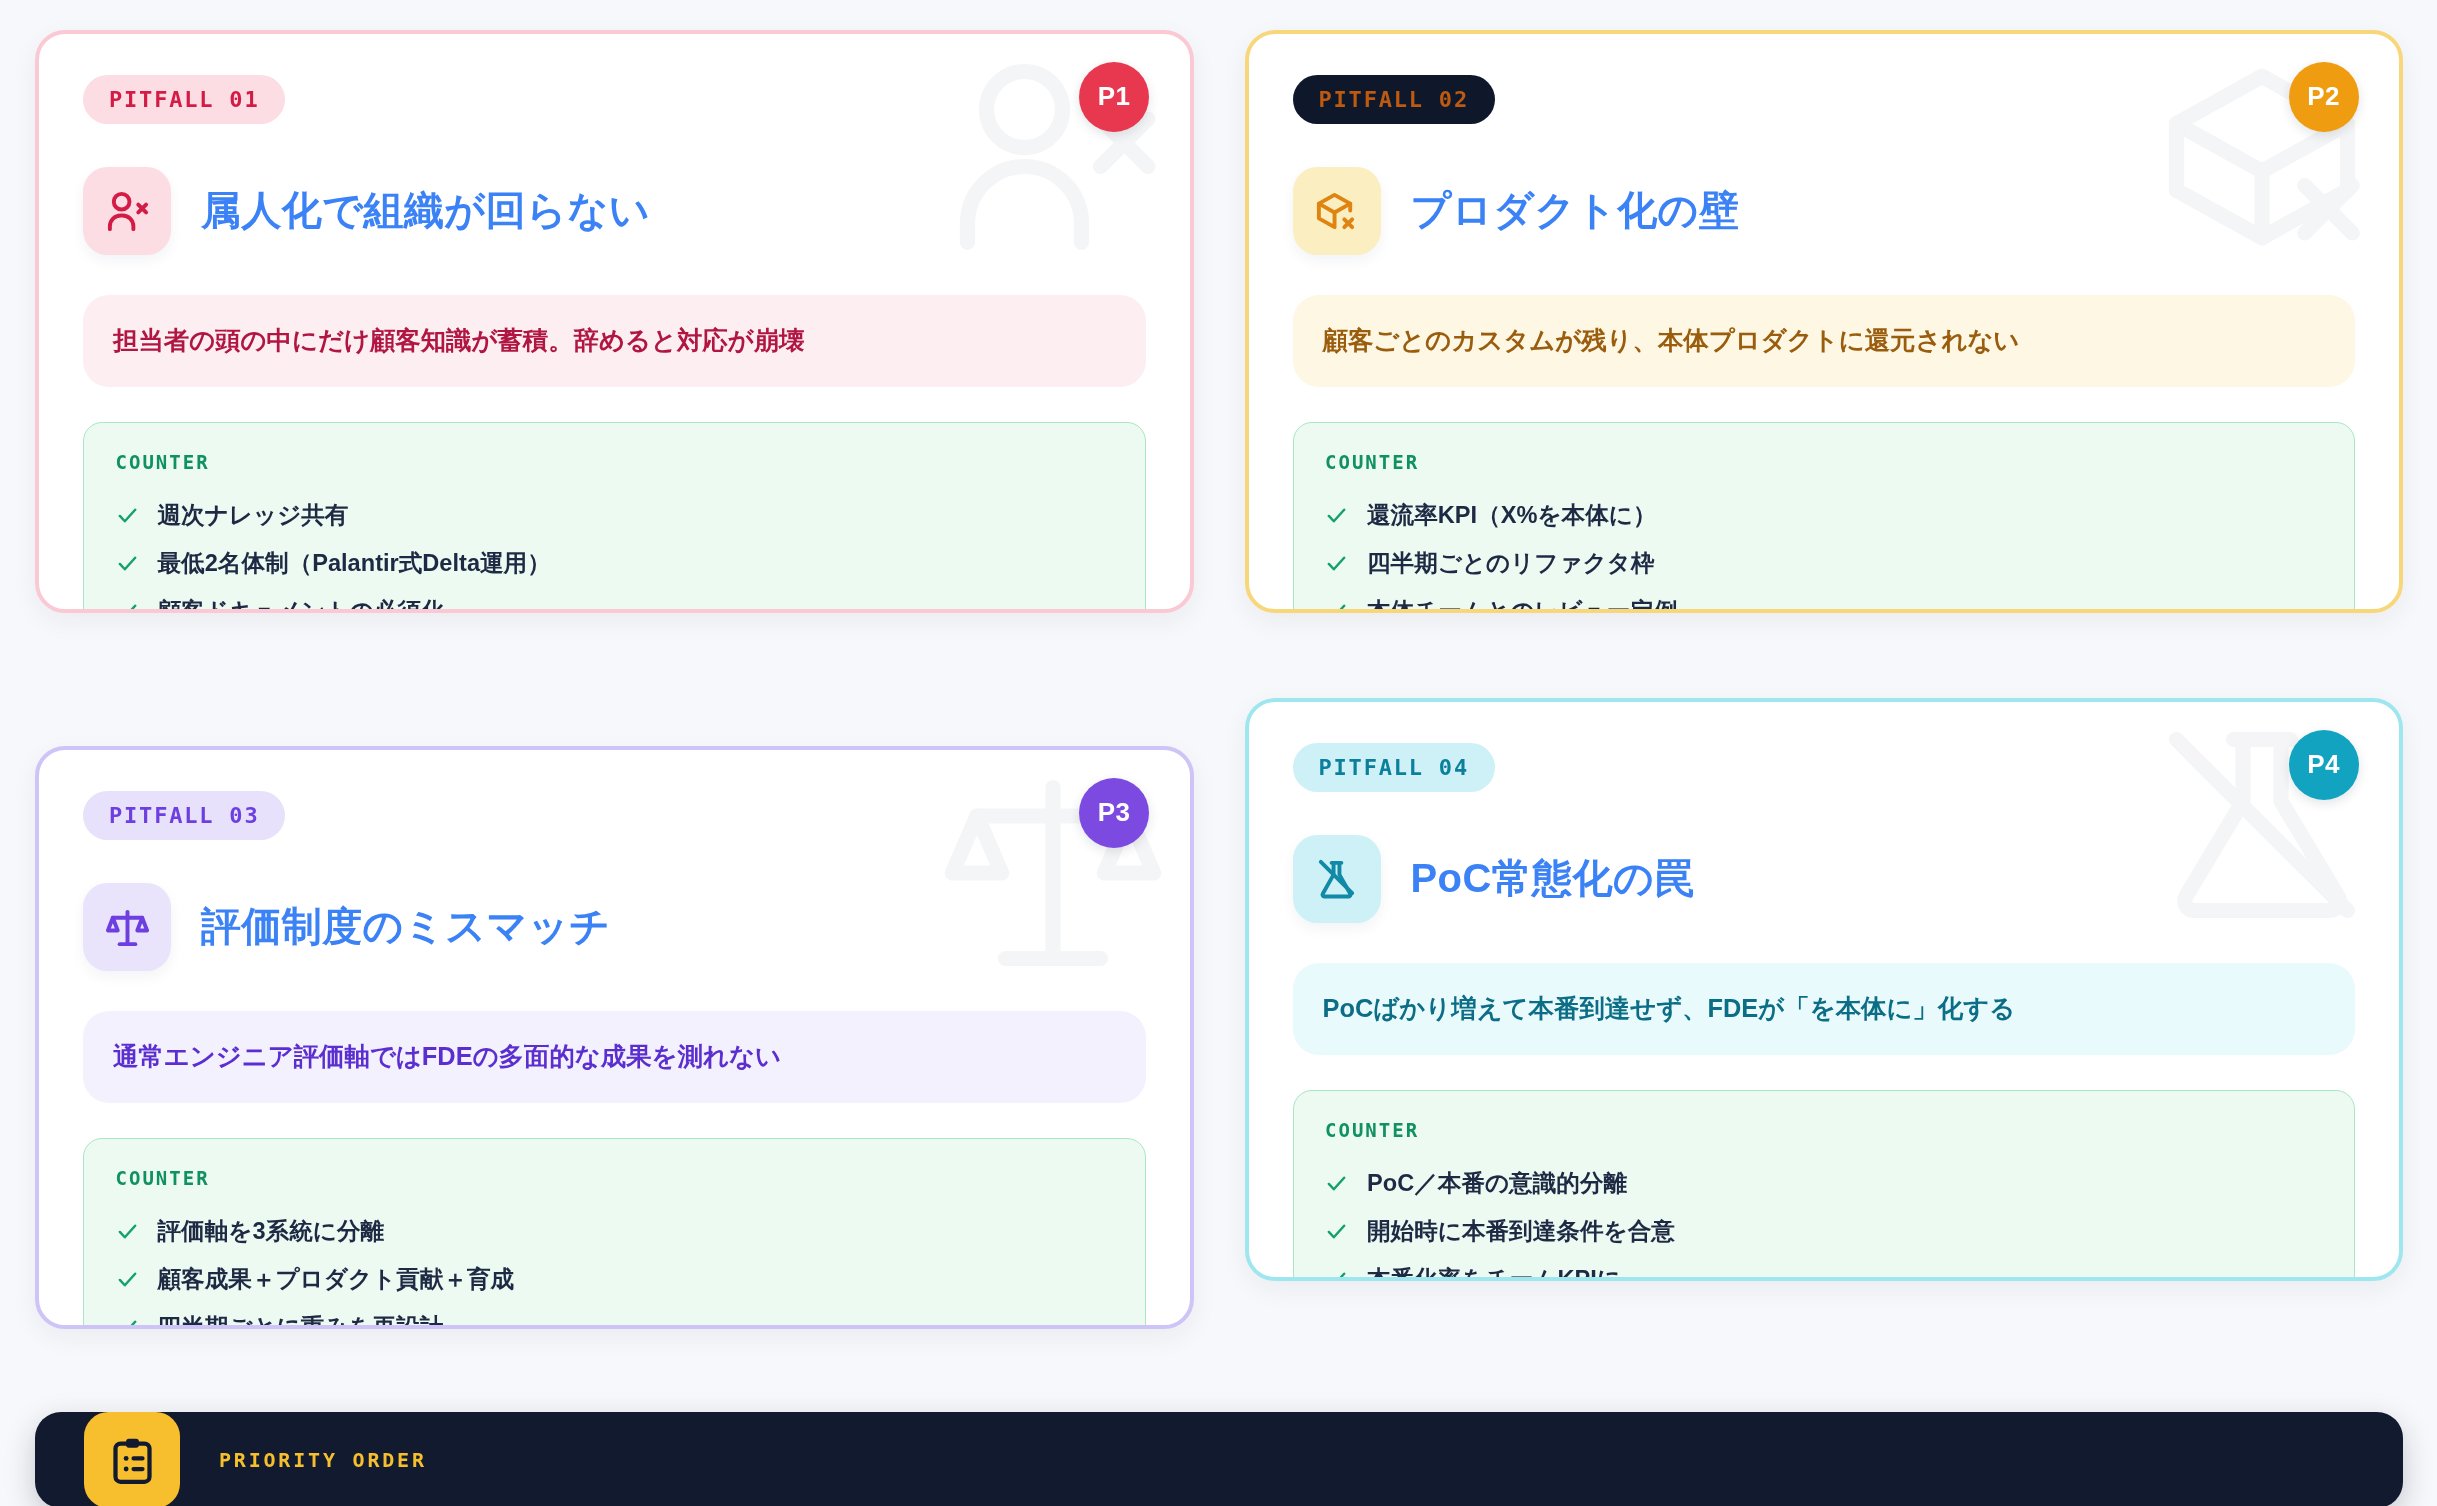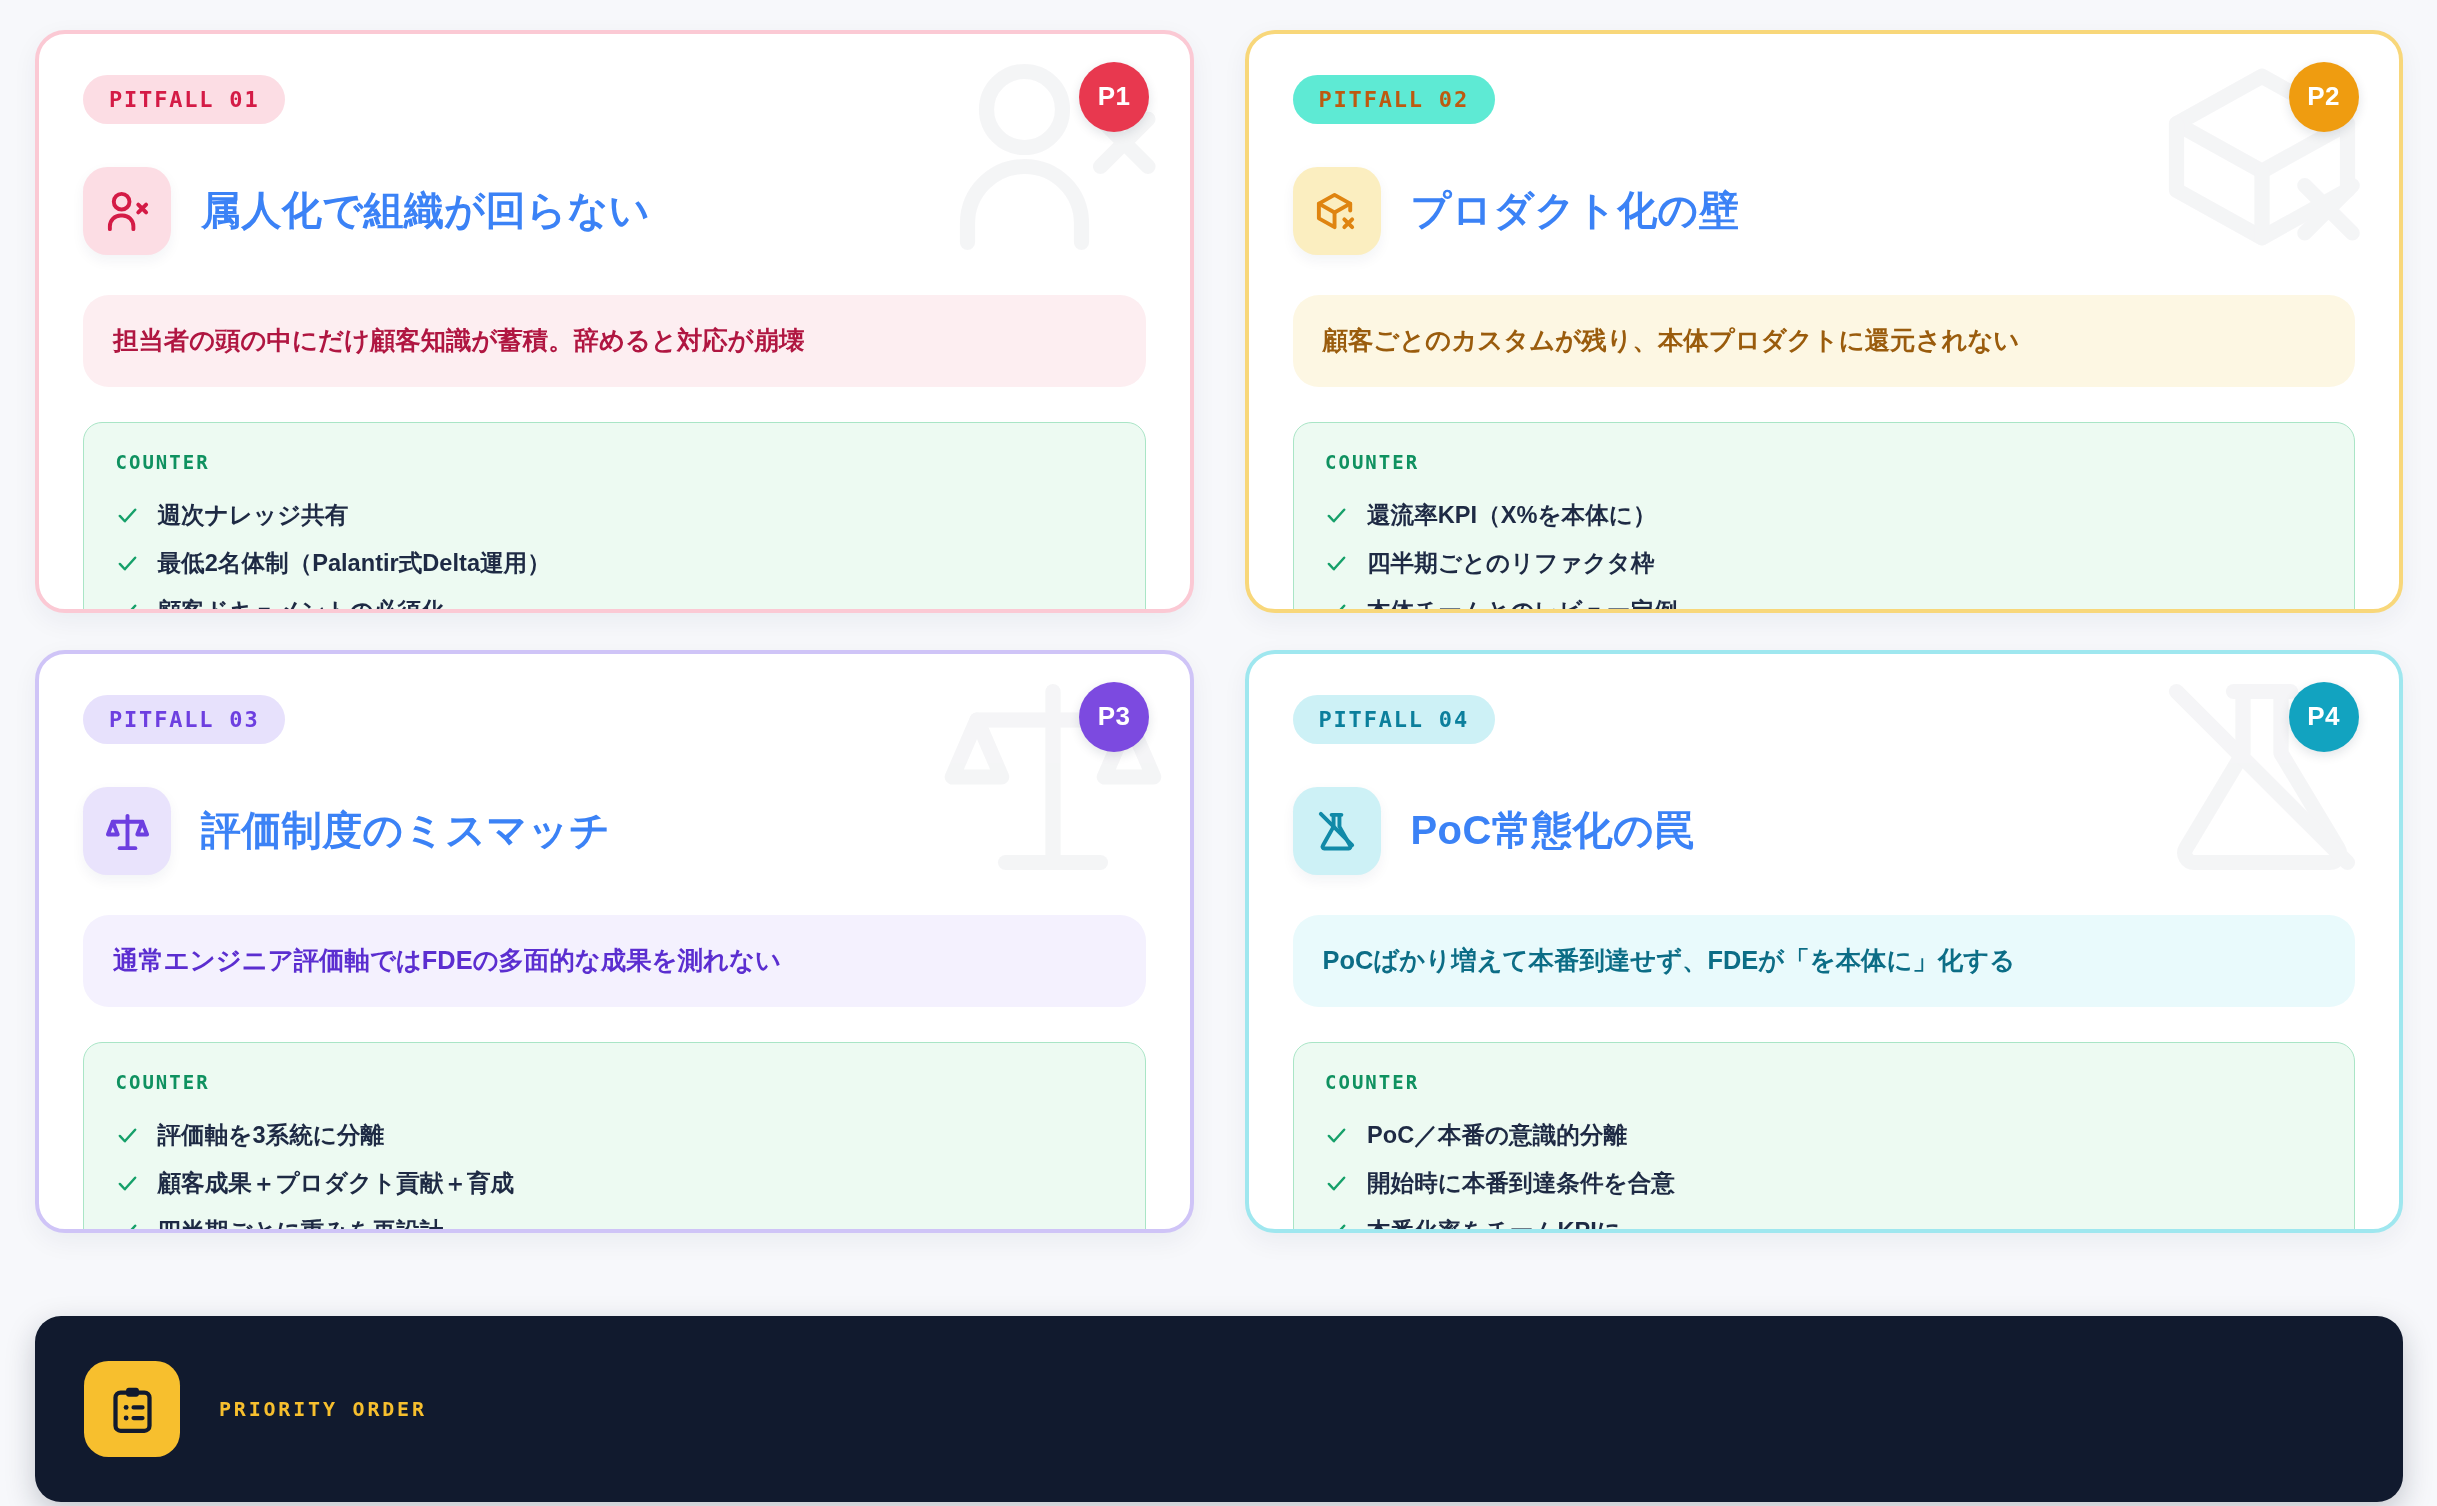--- a/index.html
+++ b/index.html
@@ -261,21 +261,21 @@
       <div class="watermark">
         <svg viewBox="0 0 24 24" fill="none" stroke="#1e2a44" stroke-width="1.6" stroke-linecap="round" stroke-linejoin="round">
           <path d="M21 8.5l-9-5-9 5 9 5 9-5z"></path>
           <path d="M3 8.5v7l9 5 9-5v-7"></path>
           <path d="M12 13.5v7"></path>
           <path d="M16.5 15l5 5M21.5 15l-5 5"></path>
         </svg>
       </div>
 
       <div class="card-top">
-        <span class="chip" style="background: #5eead4; color: rgb(189, 90, 16);">PITFALL 02</span>
+        <span class="chip" style="background: #0f172a; color: rgb(189, 90, 16);">PITFALL 02</span>
         <span class="pbadge" style="background: rgb(239, 156, 16);">P2</span>
       </div>
 
       <div class="title-row">
         <span class="icon-box" style="background: rgb(251, 238, 192); color: rgb(223, 132, 16);">
           <svg viewBox="0 0 24 24" fill="none" stroke="currentColor" stroke-width="2" stroke-linecap="round" stroke-linejoin="round">
             <path d="M19 8l-8-4.5L3 8l8 4.5L19 8z"></path>
             <path d="M3 8v7.5l8 4.5v-7.5"></path>
             <path d="M19 8v3.5"></path>
             <path d="M16 16l4 4M20 16l-4 4"></path>
@@ -308,21 +308,21 @@
           <span class="check">
               <svg viewBox="0 0 24 24" fill="none" stroke="#16a06a" stroke-width="2.6" stroke-linecap="round" stroke-linejoin="round">
                 <path d="M4 12.5l5.2 5.5L20 6"></path>
               </svg>
             </span>
           <span>本体チームとのレビュー定例</span>
         </div>
       </div>
     </div>
 
-    <div class="card" id="card2" style="border-color: rgb(207, 196, 247);">
+    <div class="card" id="card2" style="border-color: rgb(207, 196, 247); margin-top: 48px;">
       <div class="watermark">
         <svg viewBox="0 0 24 24" fill="none" stroke="#1e2a44" stroke-width="1.6" stroke-linecap="round" stroke-linejoin="round">
           <path d="M12 3v18"></path>
           <path d="M7 21h10"></path>
           <path d="M4 6h16"></path>
           <path d="M4 6l-2.6 6h5.2L4 6z"></path>
           <path d="M20 6l-2.6 6h5.2L20 6z"></path>
         </svg>
       </div>
 

